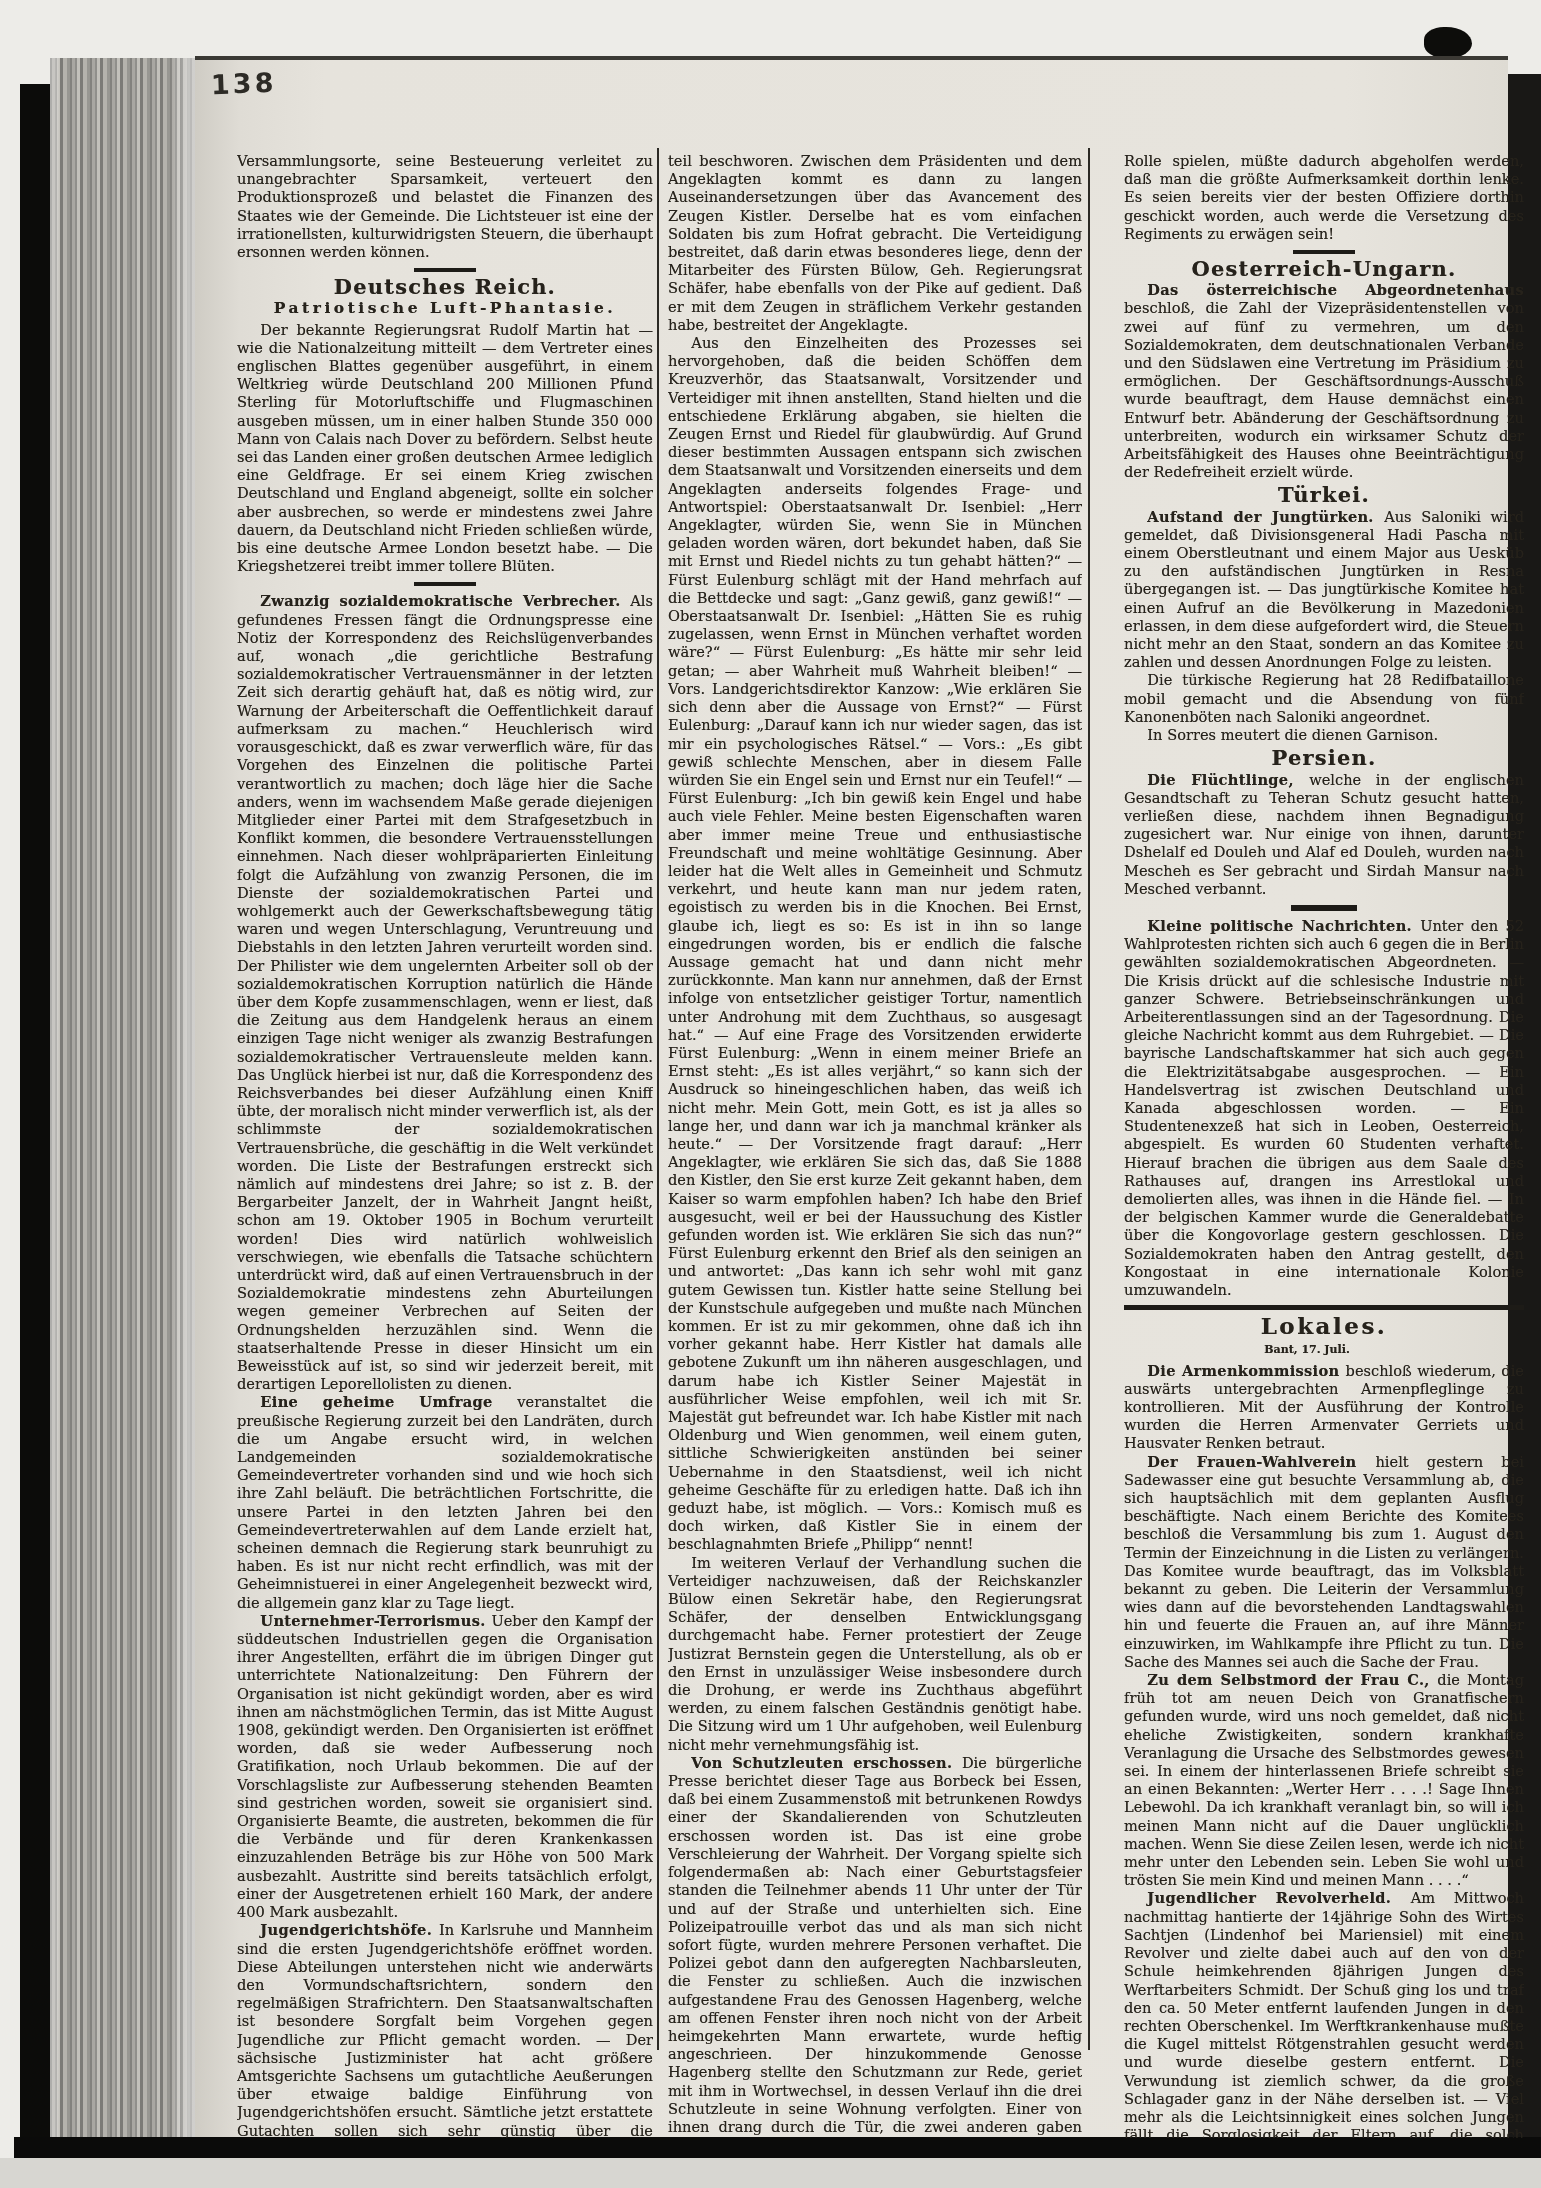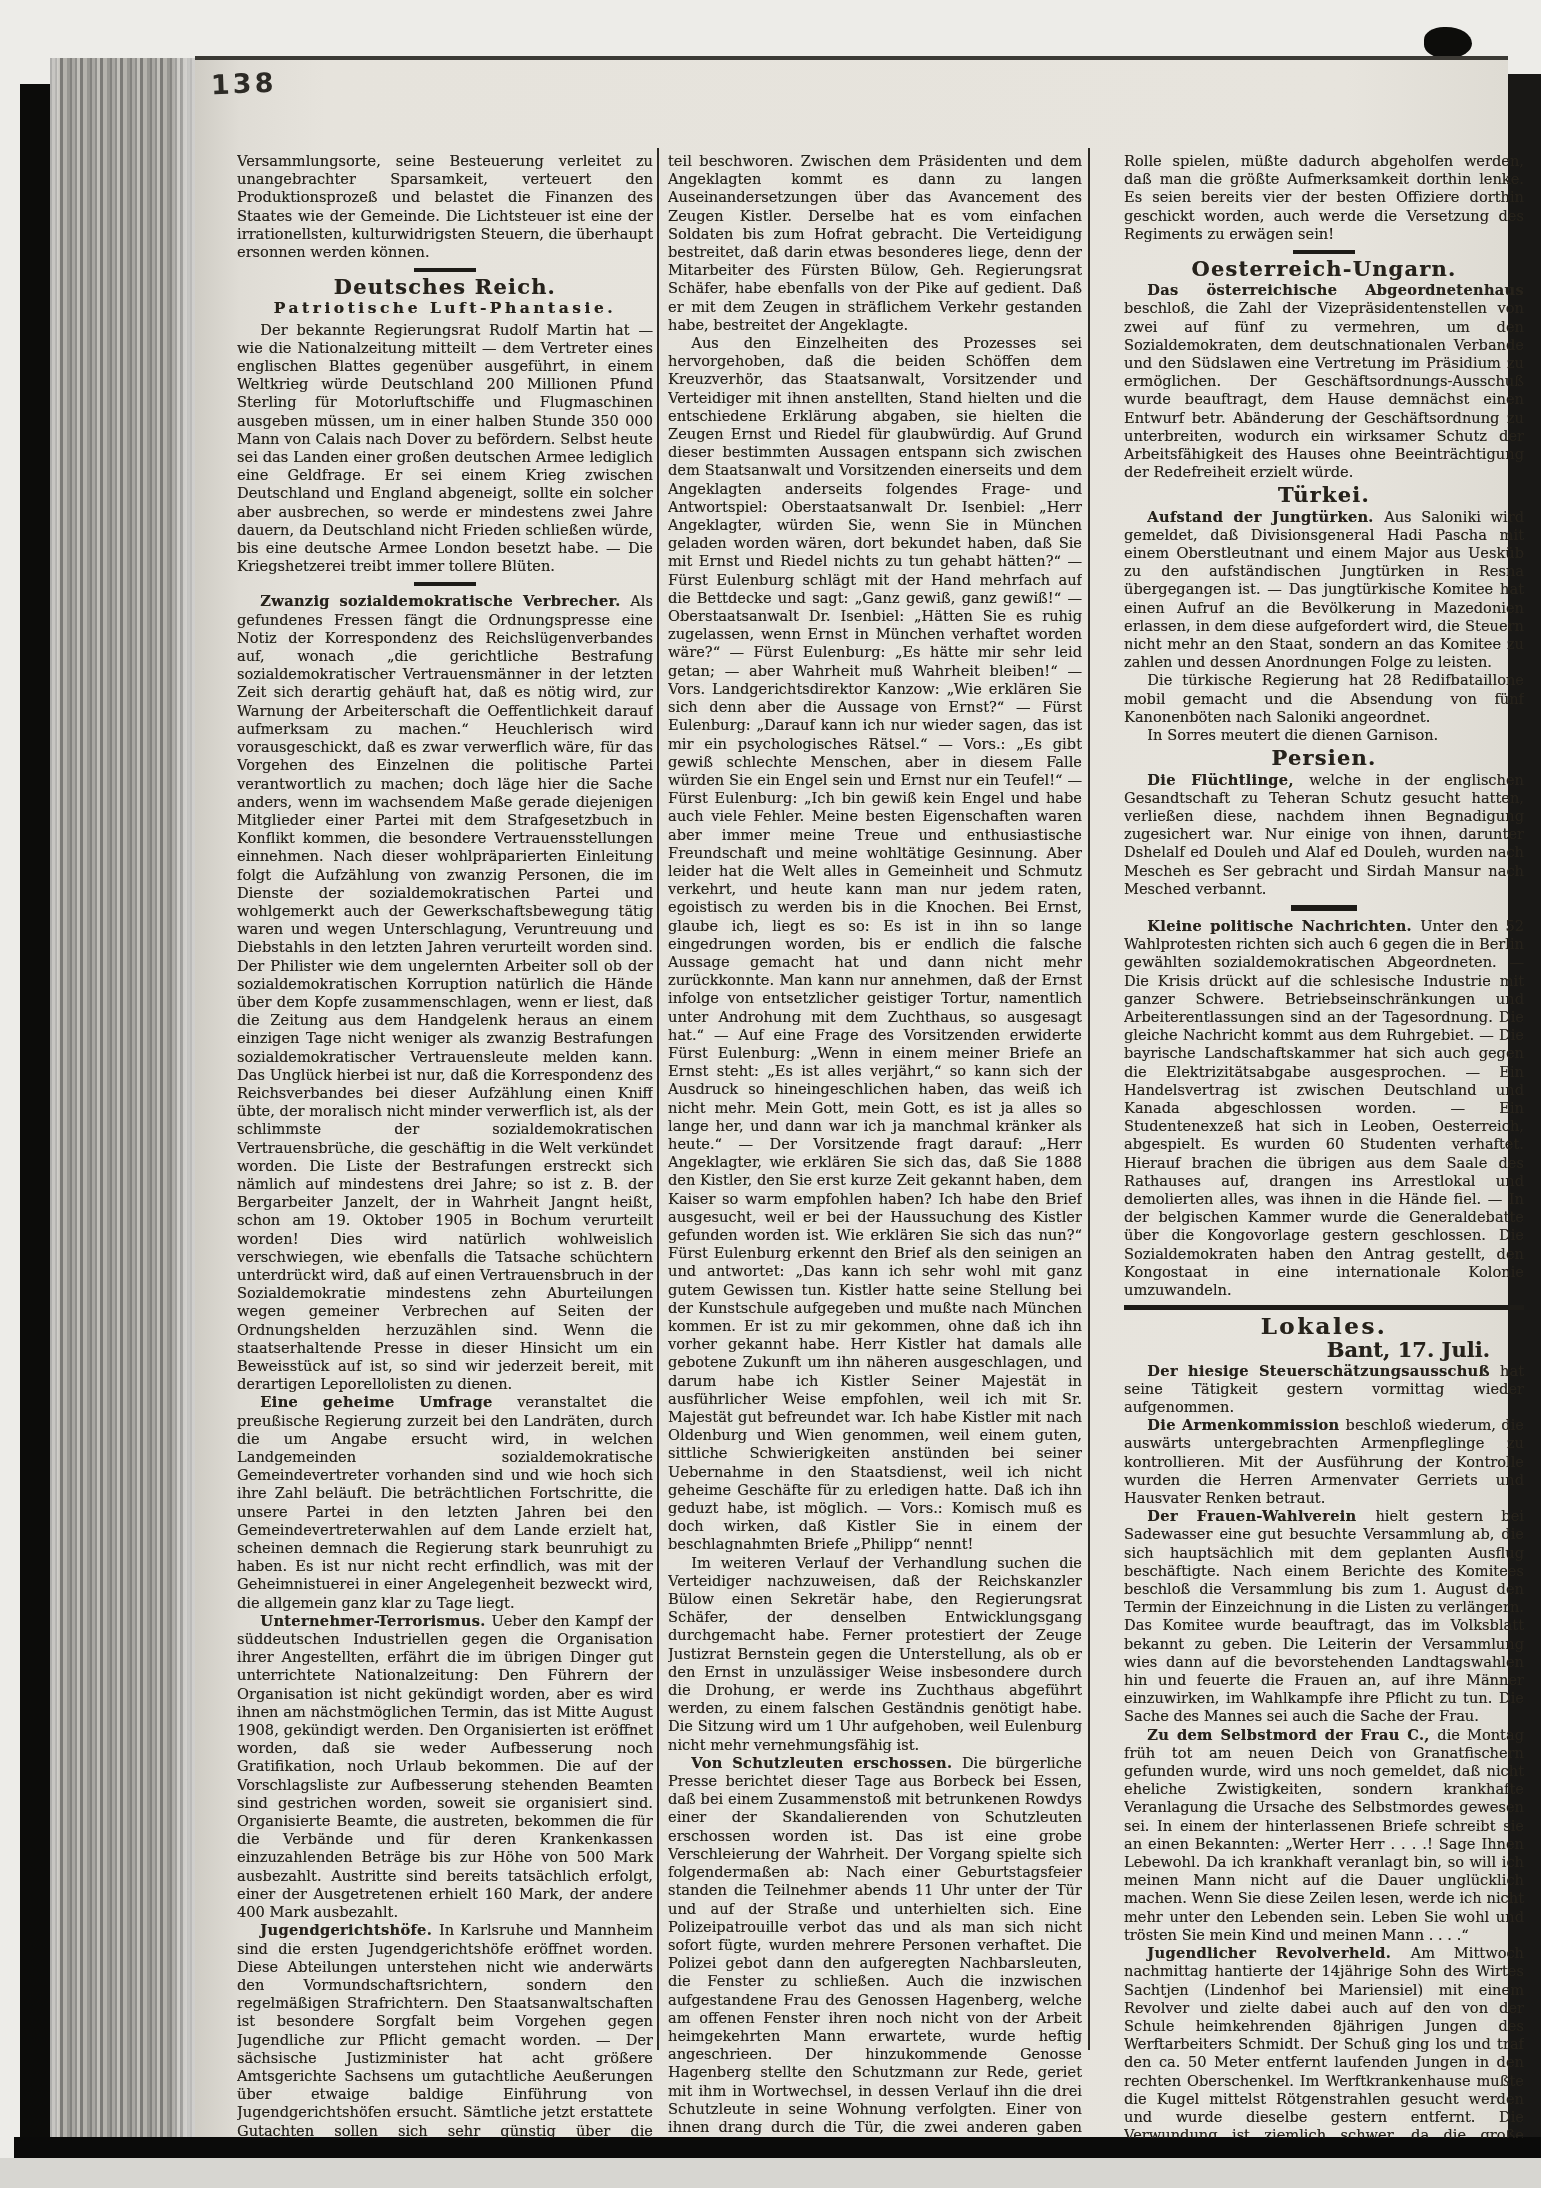--- a/index.html
+++ b/index.html
@@ -45,21 +45,21 @@
   .col3{left:905px;width:400px;margin-left:24px;}
   .para{margin:0;text-indent:1.6em;}
   .para.noindent{text-indent:0;}
   .lead{font-weight:bold;letter-spacing:.3px;}
   .h1{margin:5px 0 3px;text-align:center;font-weight:bold;font-size:21px;letter-spacing:1.2px;text-indent:0;}
   .h1.big{font-size:23px;margin:7px 0 6px;letter-spacing:2.5px;}
   .h2{margin:2px 0 3px;text-align:center;font-weight:bold;font-size:15.5px;letter-spacing:3.5px;text-indent:0;}
   .rule{width:62px;height:4px;background:#1d1b17;margin:7px auto 6px auto;}
   .rule.thick{height:6px;width:66px;}
   .rule.full{width:100%;height:5px;margin:6px 0 3px 0;}
-  .dateline{margin:3px 0 2px 0;font-weight:bold;font-size:21px;text-indent:0;text-align:right;padding-right:34px;}
+  .dateline{margin:3px 0 2px 0;font-weight:bold;font-size:11px;text-indent:0;text-align:center;padding-right:34px;}
 </style>
 </head>
 <body>
 
 <div class="left-black"></div>
 <div class="gutter-edges"></div>
 <div class="right-strip"></div>
 <div class="bottom-bar"></div>
 <div class="corner-blob"></div>
 <div class="below-surface"></div>
@@ -96,19 +96,18 @@
       <p class="para"><span class="lead">Aufstand der Jungtürken. </span>Aus Saloniki wird gemeldet, daß Divisionsgeneral Hadi Pascha mit einem Oberstleutnant und einem Major aus Uesküb zu den aufständischen Jungtürken in Resna übergegangen ist. — Das jungtürkische Komitee hat einen Aufruf an die Bevölkerung in Mazedonien erlassen, in dem diese aufgefordert wird, die Steuern nicht mehr an den Staat, sondern an das Komitee zu zahlen und dessen Anordnungen Folge zu leisten.</p>
       <p class="para">Die türkische Regierung hat 28 Redifbataillone mobil gemacht und die Absendung von fünf Kanonenböten nach Saloniki angeordnet.</p>
       <p class="para">In Sorres meutert die dienen Garnison.</p>
       <h2 class="h1">Persien.</h2>
       <p class="para"><span class="lead">Die Flüchtlinge, </span>welche in der englischen Gesandtschaft zu Teheran Schutz gesucht hatten, verließen diese, nachdem ihnen Begnadigung zugesichert war. Nur einige von ihnen, darunter Dshelalf ed Douleh und Alaf ed Douleh, wurden nach Mescheh es Ser gebracht und Sirdah Mansur nach Mesched verbannt.</p>
       <div class="rule thick"></div>
       <p class="para"><span class="lead">Kleine politische Nachrichten. </span>Unter den 52 Wahlprotesten richten sich auch 6 gegen die in Berlin gewählten sozialdemokratischen Abgeordneten. — Die Krisis drückt auf die schlesische Industrie mit ganzer Schwere. Betriebseinschränkungen und Arbeiterentlassungen sind an der Tagesordnung. Die gleiche Nachricht kommt aus dem Ruhrgebiet. — Die bayrische Landschaftskammer hat sich auch gegen die Elektrizitätsabgabe ausgesprochen. — Ein Handelsvertrag ist zwischen Deutschland und Kanada abgeschlossen worden. — Ein Studentenexzeß hat sich in Leoben, Oesterreich, abgespielt. Es wurden 60 Studenten verhaftet. Hierauf brachen die übrigen aus dem Saale des Rathauses auf, drangen ins Arrestlokal und demolierten alles, was ihnen in die Hände fiel. — In der belgischen Kammer wurde die Generaldebatte über die Kongovorlage gestern geschlossen. Die Sozialdemokraten haben den Antrag gestellt, den Kongostaat in eine internationale Kolonie umzuwandeln.</p>
       <div class="rule full"></div>
       <h2 class="h1 big">Lokales.</h2>
       <p class="dateline">Bant, 17. Juli.</p>
-      <p class="para"><span class="lead">Der hiesige Steuerschätzungsausschuß </span>hat seine Tätigkeit gestern vormittag wieder aufgenommen.</p>
       <p class="para"><span class="lead">Die Armenkommission </span>beschloß wiederum, die auswärts untergebrachten Armenpfleglinge zu kontrollieren. Mit der Ausführung der Kontrolle wurden die Herren Armenvater Gerriets und Hausvater Renken betraut.</p>
       <p class="para"><span class="lead">Der Frauen-Wahlverein </span>hielt gestern bei Sadewasser eine gut besuchte Versammlung ab, die sich hauptsächlich mit dem geplanten Ausflug beschäftigte. Nach einem Berichte des Komitees beschloß die Versammlung bis zum 1. August den Termin der Einzeichnung in die Listen zu verlängern. Das Komitee wurde beauftragt, das im Volksblatt bekannt zu geben. Die Leiterin der Versammlung wies dann auf die bevorstehenden Landtagswahlen hin und feuerte die Frauen an, auf ihre Männer einzuwirken, im Wahlkampfe ihre Pflicht zu tun. Die Sache des Mannes sei auch die Sache der Frau.</p>
       <p class="para"><span class="lead">Zu dem Selbstmord der Frau C., </span>die Montag früh tot am neuen Deich von Granatfischern gefunden wurde, wird uns noch gemeldet, daß nicht eheliche Zwistigkeiten, sondern krankhafte Veranlagung die Ursache des Selbstmordes gewesen sei. In einem der hinterlassenen Briefe schreibt sie an einen Bekannten: „Werter Herr . . . .! Sage Ihnen Lebewohl. Da ich krankhaft veranlagt bin, so will ich meinen Mann nicht auf die Dauer unglücklich machen. Wenn Sie diese Zeilen lesen, werde ich nicht mehr unter den Lebenden sein. Leben Sie wohl und trösten Sie mein Kind und meinen Mann . . . .“</p>
       <p class="para"><span class="lead">Jugendlicher Revolverheld. </span>Am Mittwoch nachmittag hantierte der 14jährige Sohn des Wirtes Sachtjen (Lindenhof bei Mariensiel) mit einem Revolver und zielte dabei auch auf den von der Schule heimkehrenden 8jährigen Jungen des Werftarbeiters Schmidt. Der Schuß ging los und traf den ca. 50 Meter entfernt laufenden Jungen in den rechten Oberschenkel. Im Werftkrankenhause mußte die Kugel mittelst Rötgenstrahlen gesucht werden und wurde dieselbe gestern entfernt. Die Verwundung ist ziemlich schwer, da die große Schlagader ganz in der Nähe derselben ist. — Viel mehr als die Leichtsinnigkeit eines solchen Jungen fällt die Sorglosigkeit der Eltern auf, die solch gefährliche Waffen in den Händen der Kinder dulden.</p>
     </div>
 </div>
 
 </body></html>

